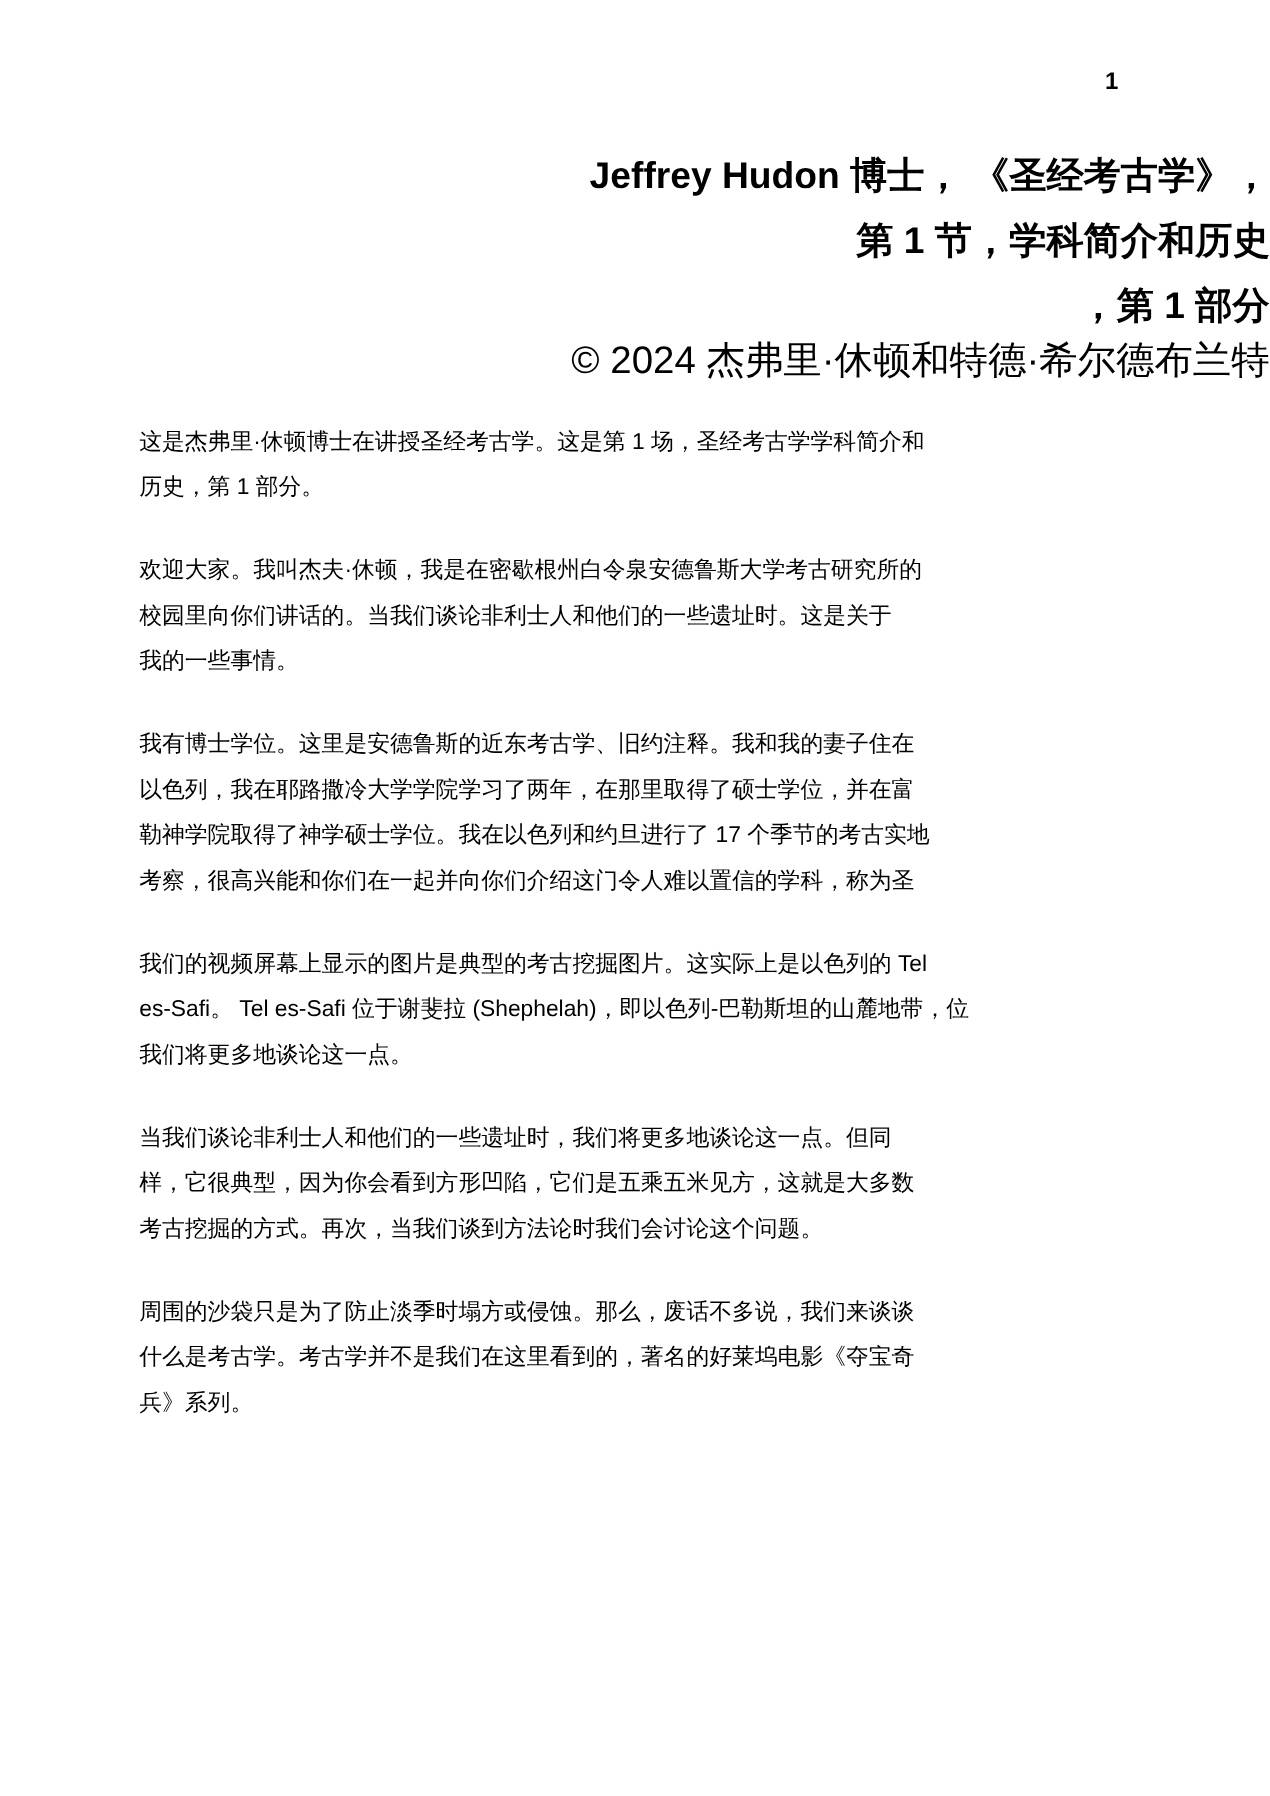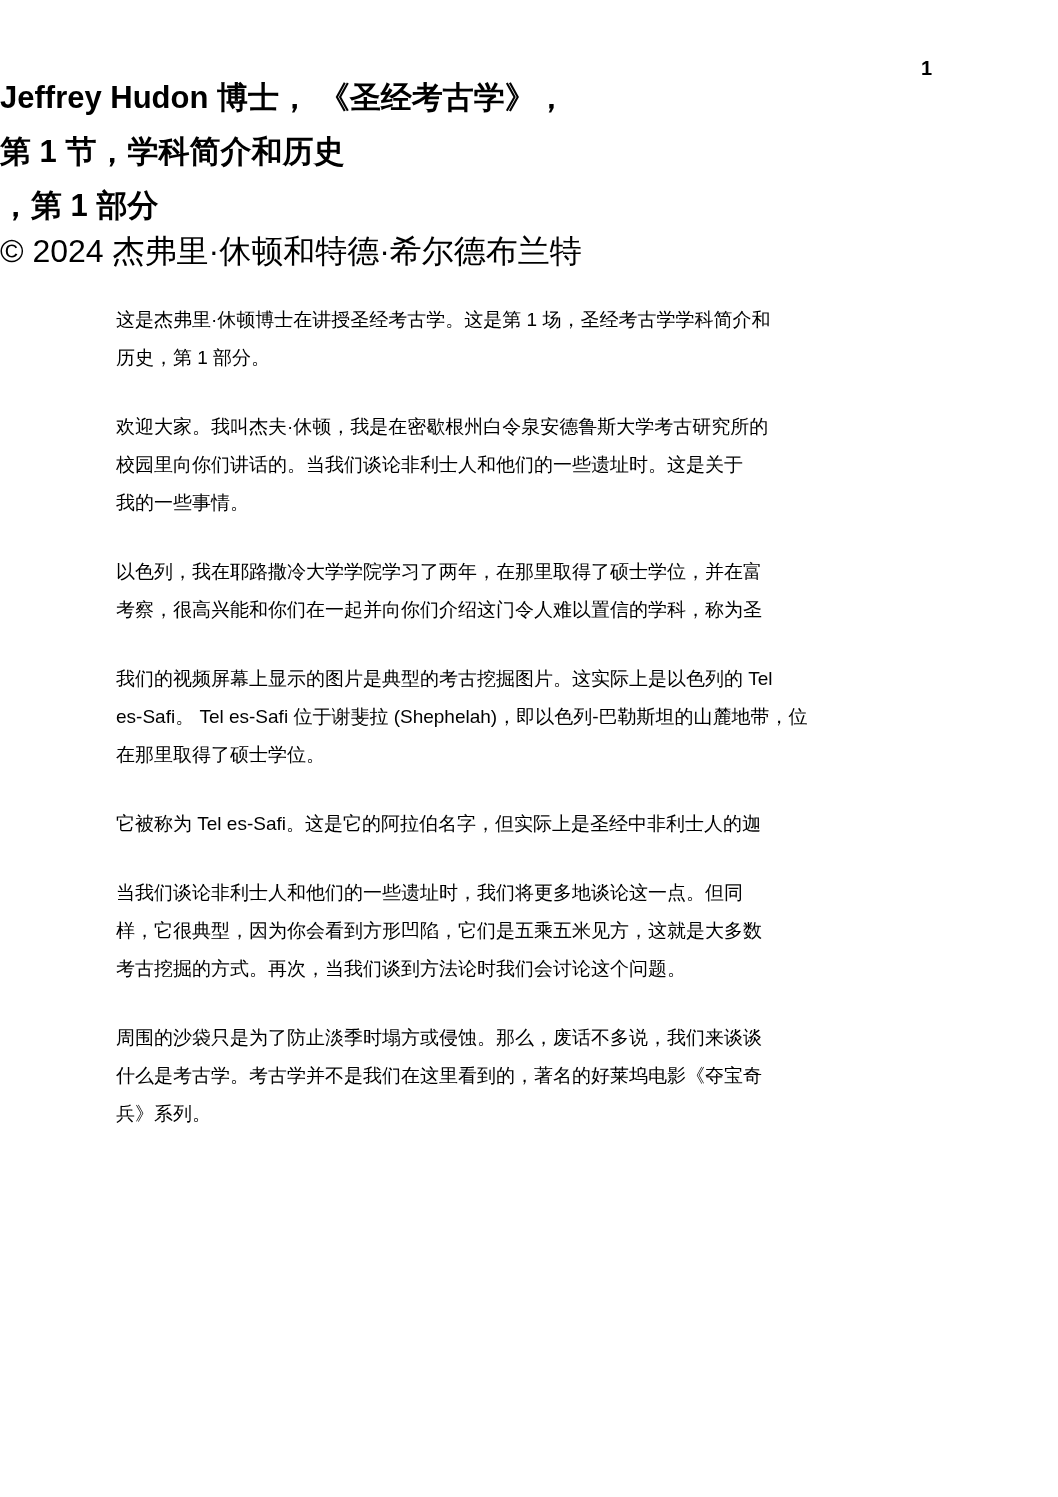--- a/index.html
+++ b/index.html
@@ -18,22 +18,22 @@
   }
   .page-number {
     position: absolute;
     top: 56px;
     right: 126px;
     font-size: 20px;
     font-weight: bold;
     line-height: 24px;
   }
   .doc-header {
-    padding-top: 71px;
-    text-align: left;
+    padding-top: 120px;
+    text-align: right;
   }
   .title-line {
     font-size: 31px;
     font-weight: bold;
     line-height: 54px;
     white-space: nowrap;
   }
   .copyright {
     font-size: 32px;
     font-weight: normal;
@@ -76,32 +76,33 @@
       <span class="line">历史，第 1 部分。</span>
     </p>
 
     <p class="para">
       <span class="line">欢迎大家。我叫杰夫·休顿，我是在密歇根州白令泉安德鲁斯大学考古研究所的</span>
       <span class="line">校园里向你们讲话的。当我们谈论非利士人和他们的一些遗址时。这是关于</span>
       <span class="line">我的一些事情。</span>
     </p>
 
     <p class="para">
+      <span class="line">我有博士学位。这里是安德鲁斯的近东考古学、旧约注释。我和我的妻子住在</span>
       <span class="line">以色列，我在耶路撒冷大学学院学习了两年，在那里取得了硕士学位，并在富</span>
+      <span class="line">勒神学院取得了神学硕士学位。我在以色列和约旦进行了 17 个季节的考古实地</span>
       <span class="line">考察，很高兴能和你们在一起并向你们介绍这门令人难以置信的学科，称为圣</span>
     </p>
 
     <p class="para">
       <span class="line">我们的视频屏幕上显示的图片是典型的考古挖掘图片。这实际上是以色列的 Tel</span>
       <span class="line">es-Safi。 Tel es-Safi 位于谢斐拉 (Shephelah)，即以色列-巴勒斯坦的山麓地带，位</span>
-      <span class="line">在那里取得了硕士学位。</span>
+      <span class="line">我们将更多地谈论这一点。</span>
     </p>
 
     <p class="para">
-      <span class="line">它被称为 Tel es-Safi。这是它的阿拉伯名字，但实际上是圣经中非利士人的迦</span>
     </p>
 
     <p class="para">
       <span class="line">当我们谈论非利士人和他们的一些遗址时，我们将更多地谈论这一点。但同</span>
       <span class="line">样，它很典型，因为你会看到方形凹陷，它们是五乘五米见方，这就是大多数</span>
       <span class="line">考古挖掘的方式。再次，当我们谈到方法论时我们会讨论这个问题。</span>
     </p>
 
     <p class="para">
       <span class="line">周围的沙袋只是为了防止淡季时塌方或侵蚀。那么，废话不多说，我们来谈谈</span>

